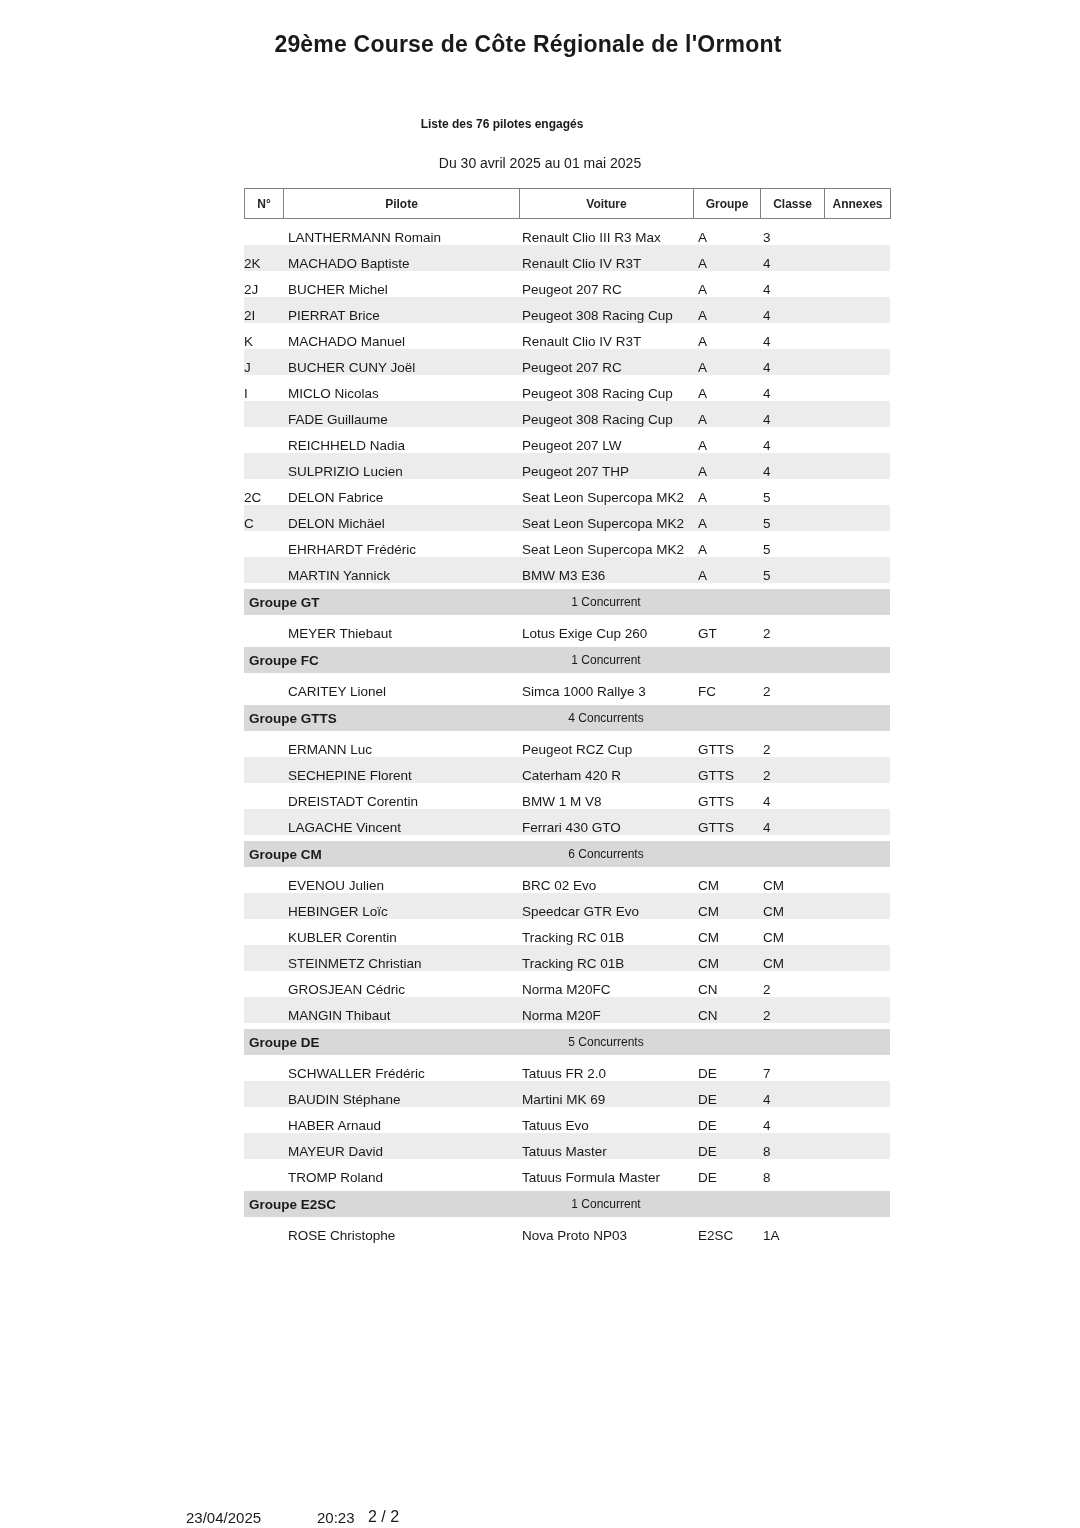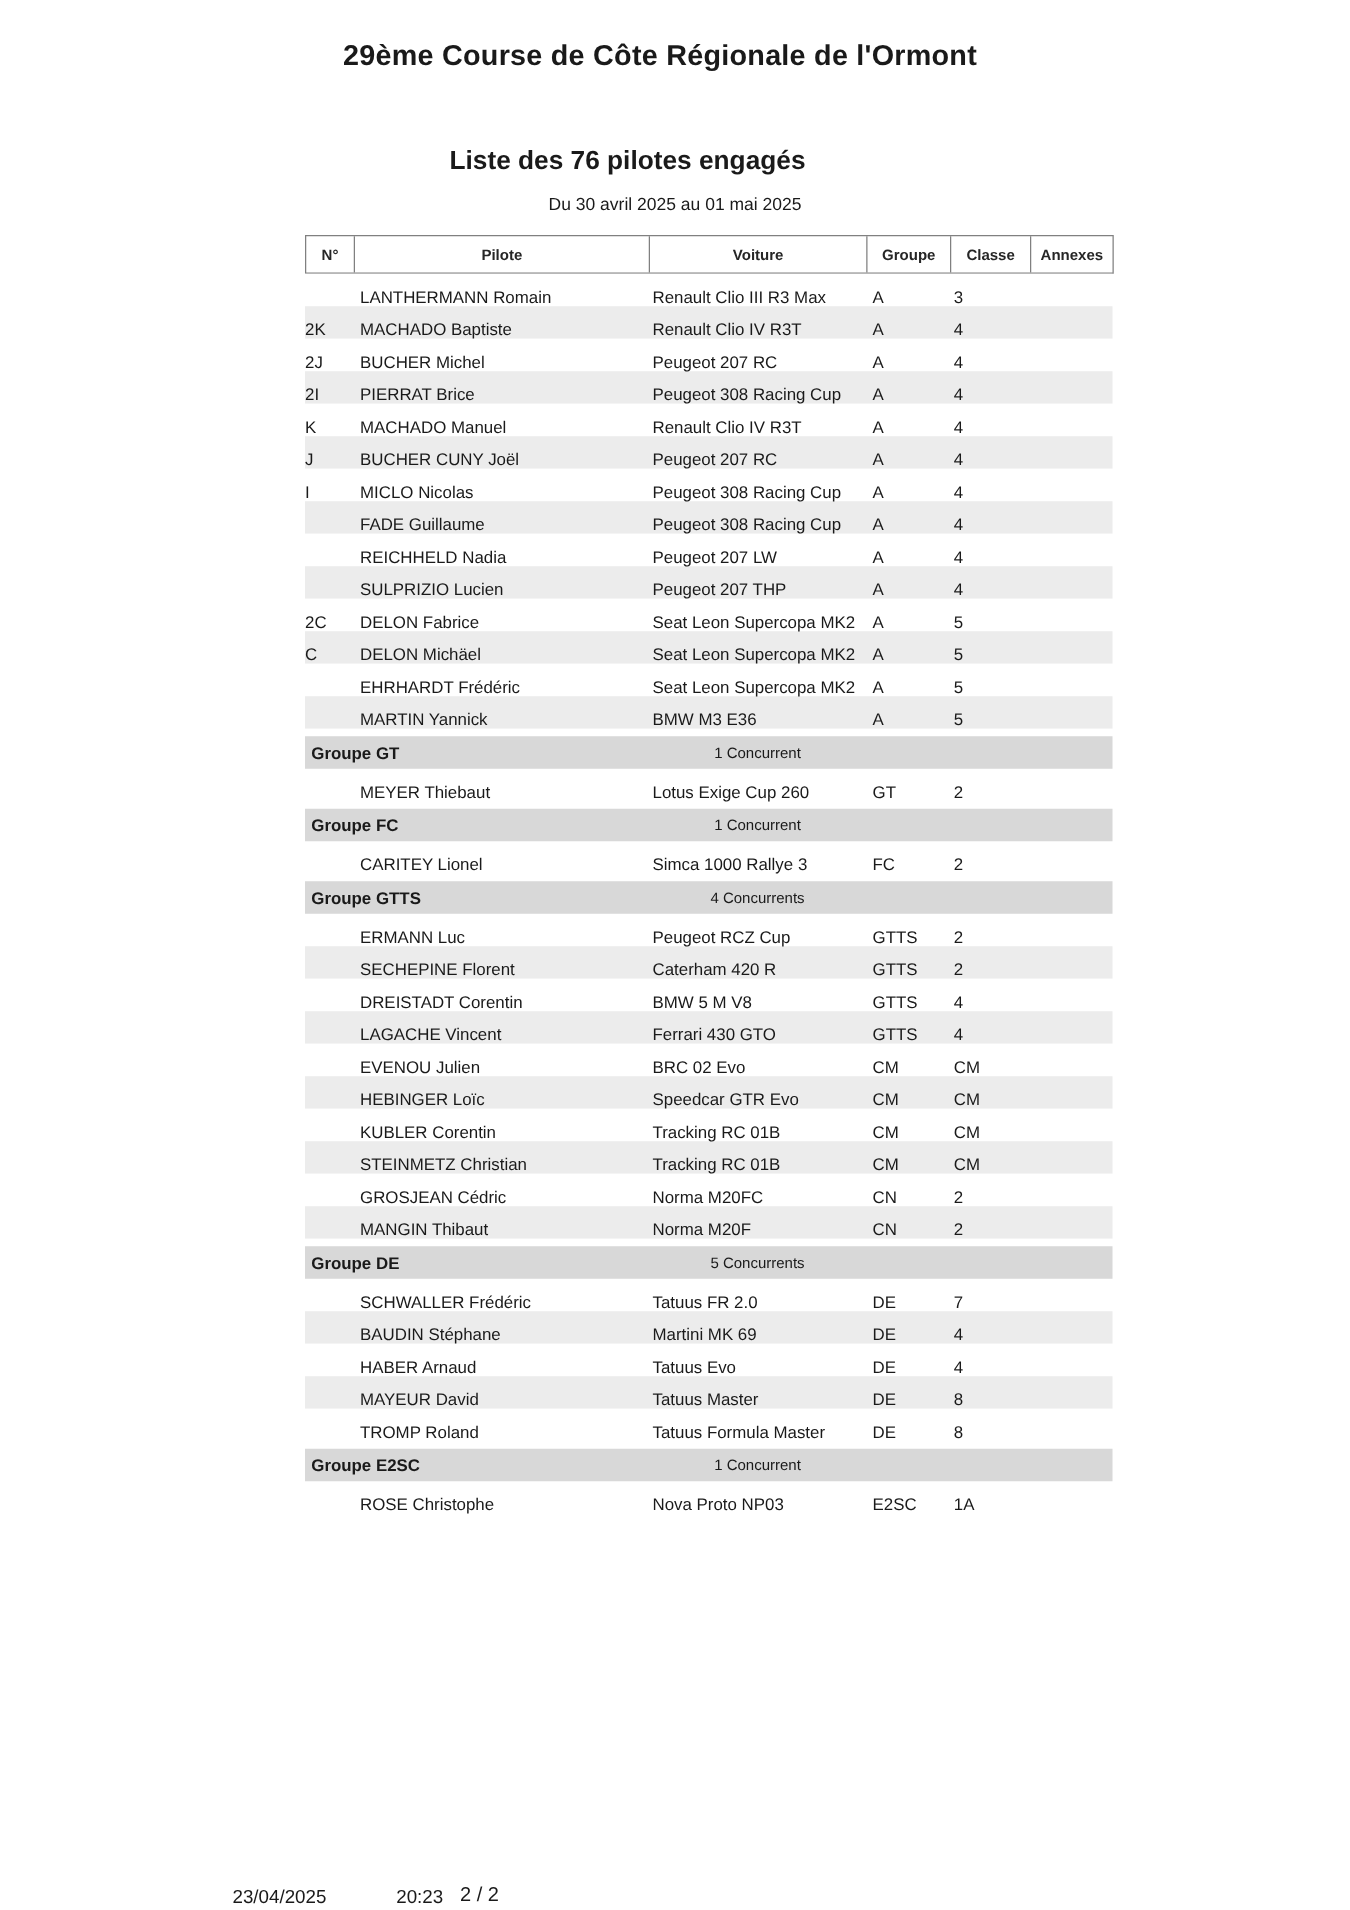--- a/index.html
+++ b/index.html
@@ -11,21 +11,21 @@
     position: relative;
     overflow: hidden;
   }
   .page-title {
     position: absolute; top: 31px; left: 0; width: 1056px;
     text-align: center; font-size: 23px; font-weight: bold;
     letter-spacing: 0.2px;
   }
   .page-subtitle {
     position: absolute; top: 117px; left: 0; width: 1004px;
-    text-align: center; font-size: 21px; font-weight: bold;
+    text-align: center; font-size: 12px; font-weight: bold;
   }
   .page-daterange {
     position: absolute; top: 155px; left: 0; width: 1080px;
     text-align: center; font-size: 14px; font-weight: normal;
   }
   .entry-table {
     position: absolute; left: 244px; top: 188px; width: 647px;
     font-size: 13.5px;
   }
   .thead {
@@ -259,32 +259,38 @@
           <div class="tcell c0"></div>
           <div class="tcell c1">SECHEPINE Florent</div>
           <div class="tcell c2">Caterham 420 R</div>
           <div class="tcell c3">GTTS</div>
           <div class="tcell c4">2</div>
           <div class="tcell c5"></div>
         </div>
         <div class="trow">
           <div class="tcell c0"></div>
           <div class="tcell c1">DREISTADT Corentin</div>
-          <div class="tcell c2">BMW 5 M V8</div>
+          <div class="tcell c2">BMW 1 M V8</div>
           <div class="tcell c3">GTTS</div>
           <div class="tcell c4">4</div>
           <div class="tcell c5"></div>
         </div>
         <div class="trow shaded">
           <div class="tcell c0"></div>
           <div class="tcell c1">LAGACHE Vincent</div>
           <div class="tcell c2">Ferrari 430 GTO</div>
           <div class="tcell c3">GTTS</div>
           <div class="tcell c4">4</div>
           <div class="tcell c5"></div>
+        </div>
+        <div class="grow">
+          <div class="gband">
+            <div class="glabel">Groupe CM</div>
+            <div class="gcount">6 Concurrents</div>
+          </div>
         </div>
         <div class="trow">
           <div class="tcell c0"></div>
           <div class="tcell c1">EVENOU Julien</div>
           <div class="tcell c2">BRC 02 Evo</div>
           <div class="tcell c3">CM</div>
           <div class="tcell c4">CM</div>
           <div class="tcell c5"></div>
         </div>
         <div class="trow shaded">

